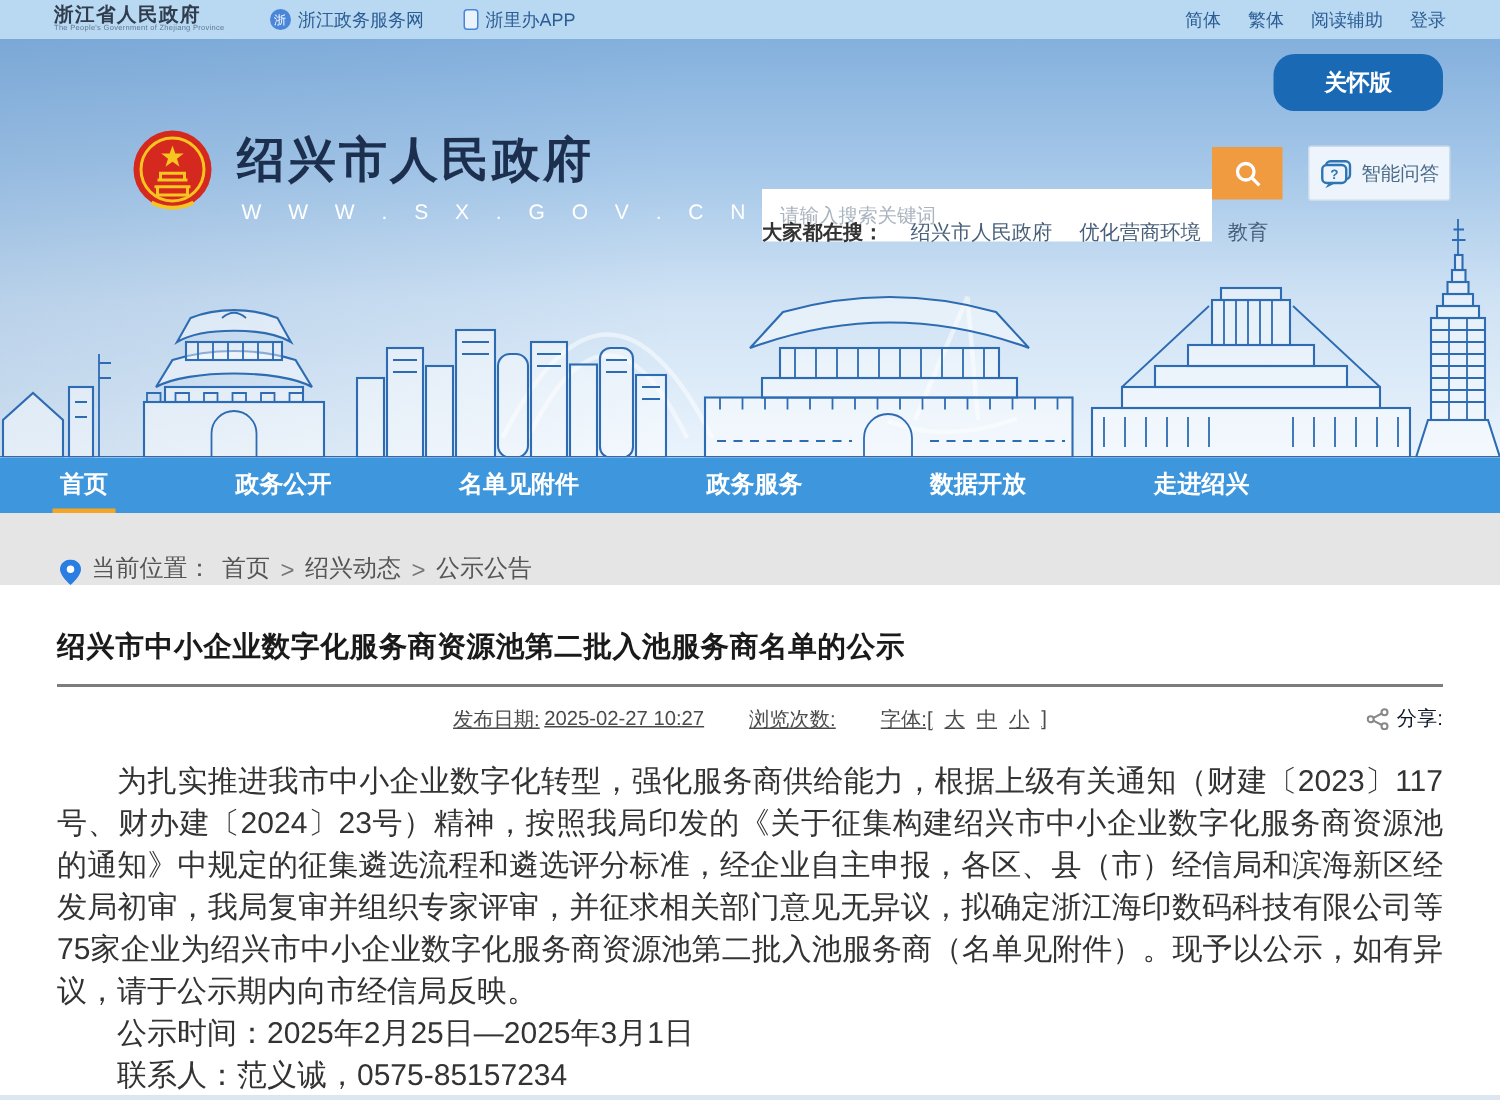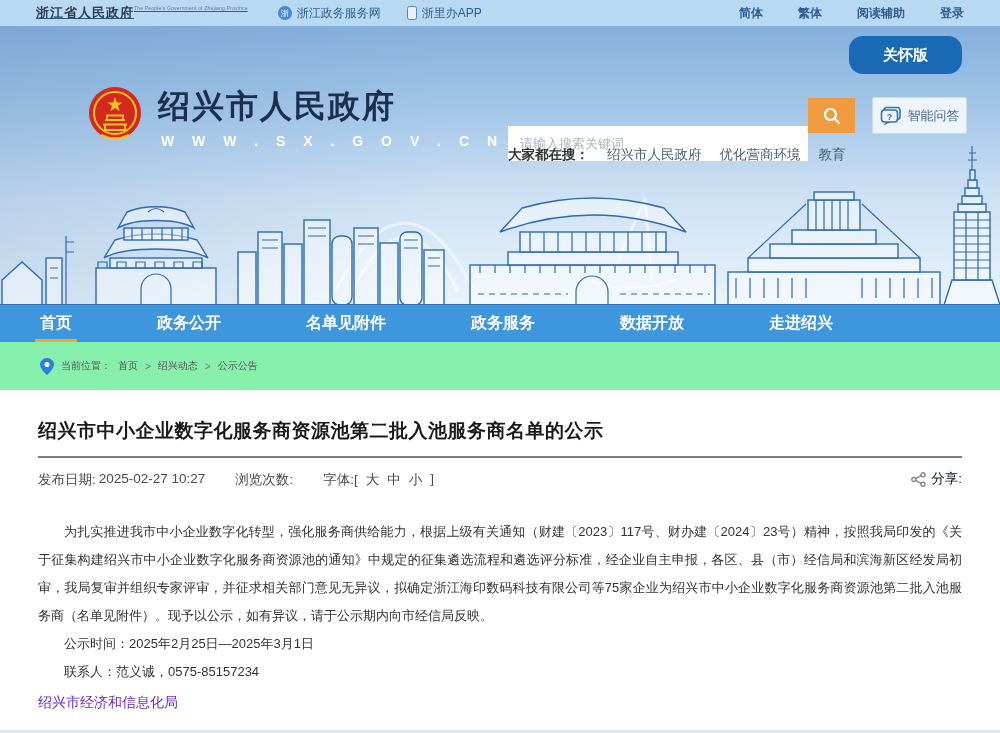--- a/index.html
+++ b/index.html
@@ -2,45 +2,45 @@
 <html><head>
 <meta charset="utf-8">
 <style>
   * { margin:0; padding:0; box-sizing:border-box; }
   html,body { width:1000px; height:733px; overflow:hidden; background:#fff;
     font-family:"Liberation Sans","DejaVu Sans",sans-serif; }
 
   
   .topbar { height:26px; background:#b9d8f1; display:flex; align-items:center;
     padding:0 36px; font-size:12px; color:#2b5d94; }
-  .gov-brand { display:flex; flex-direction:row; line-height:1.1; margin-right:30px;text-decoration:underline; }
+  .gov-brand { display:flex; flex-direction:column; line-height:1.1; margin-right:30px; }
   .gov-name { font-size:13px; font-weight:bold; color:#2f3d4e; letter-spacing:1px;
     font-family:"Liberation Serif","DejaVu Serif",serif; }
   .gov-en { font-size:5px; color:#5f7896; letter-spacing:0.2px; }
   .top-link { display:flex; align-items:center; gap:5px; margin-right:26px;
     color:#2b5d94; cursor:pointer; }
   .svc-icon { width:14px; height:14px; border-radius:50%; background:#4a86d8;
     color:#fff; font-size:8px; display:flex; align-items:center; justify-content:center; }
   .phone-icon { width:10px; height:14px; border:1.5px solid #4a86d8; border-radius:2.5px;
     background:#eaf3fc; display:inline-block; }
-  .topbar-right { margin-left:auto; display:flex; gap:35px;font-weight:bold; }
+  .topbar-right { margin-left:auto; display:flex; gap:18px; }
   .topbar-right span { cursor:pointer; }
 
   
   .banner { position:relative; height:279px; overflow:hidden;
     background:linear-gradient(180deg,#84b0dd 0%,#a6c8e9 32%,#cfe2f4 62%,#e9f3fc 100%); }
   .banner::before { content:""; position:absolute; inset:0;
     background:linear-gradient(90deg,rgba(82,130,184,0.18),rgba(255,255,255,0) 45%); }
   .care-btn { position:absolute; top:10px; right:38px; width:113px; height:38px;
     background:#1a69b5; color:#fff; border-radius:14px; font-size:15px; font-weight:bold;
     display:flex; align-items:center; justify-content:center; cursor:pointer; z-index:5; }
   .logo-row { position:absolute; left:88px; top:59px; display:flex; gap:16px; z-index:4; }
   .site-name { font-size:32px; font-weight:bold; color:#1c2f4e; letter-spacing:2px;
     font-family:"Liberation Serif","DejaVu Serif",serif; }
-  .site-url { color:#fff; font-weight:bold; font-size:14px; letter-spacing:7px;
+  .site-url { color:#fff; font-weight:normal; font-size:14px; letter-spacing:7px;
     margin-top:4px; padding-left:3px; }
   .search-area { position:absolute; left:508px; top:72px; display:flex; z-index:4; }
   .search-input { width:300px; height:35px; border:0; outline:none; padding:0 12px;
     font-size:13px; color:#333; background:#fff;margin-top:28px; }
   .search-input::placeholder { color:#a9b4bf; }
   .search-btn { width:47px; height:35px; background:#f09b40; border:0; cursor:pointer;
     display:flex; align-items:center; justify-content:center; }
   .qa-btn { position:absolute; left:872px; top:71px; width:95px; height:37px;
     background:#edf4fb; border:1px solid #ccdcec; border-radius:2px; cursor:pointer;
     display:flex; align-items:center; justify-content:center; gap:6px;
@@ -53,38 +53,38 @@
 
   
   .navbar { height:37px; background:#3e96dc; display:flex; align-items:stretch;
     padding-left:40px; }
   .nav-item { position:relative; display:flex; align-items:center; margin-right:85px;
     color:#fff; font-size:16px; font-weight:bold; cursor:pointer; white-space:nowrap; }
   .nav-item.active::after { content:""; position:absolute; left:50%; bottom:0;
     transform:translateX(-50%); width:42px; height:3px; background:#f5a623; }
 
   
-  .breadcrumb { height:48px; display:flex; align-items:center; gap:7px; padding:0 40px;
-    font-size:10px; color:#555; background:#86efac; }
+  .breadcrumb { height:48px; display:flex; align-items:flex-end; gap:7px; padding:0 40px;
+    font-size:16px; color:#555; background:#e5e5e5; }
   .crumb { cursor:pointer; }
   .crumb-sep { color:#777; }
 
   
   .content { padding:0 38px; }
   .article-title { margin-top:28px; text-align:left; font-size:19px; font-weight:bold;
     color:#1a1a1a; letter-spacing:0.5px; }
   .title-divider { margin-top:12px; height:2px; background:#7d7d7d; }
-  .meta-row { position:relative; margin-top:12px; display:flex; 
-    align-items:center; gap:30px; font-size:13.5px; color:#4a4a4a; height:20px; }
+  .meta-row { position:relative; margin-top:12px; display:flex; justify-content:center;
+    align-items:center; gap:30px; font-size:13.5px; color:#4a4a4a; height:20px;text-decoration:underline; }
   .meta-item { display:flex; gap:3px; }
   .font-sizes { display:flex; gap:8px; }
   .font-size-opt { cursor:pointer; }
   .share-box { position:absolute; right:0; top:0; display:flex; align-items:center;
     gap:5px; color:#0f172a; cursor:pointer; }
-  .article-body { margin-top:28px; font-size:13px; line-height:28px; color:#333;
+  .article-body { margin-top:17px; font-size:20px; line-height:28px; color:#333;
     text-align:justify; }
   .article-body p { text-indent:2em; }
   .signature { margin-top:2px; text-align:left; padding-right:30px; font-size:14px;
     line-height:28px; color:#6d28d9; }
   .footer-strip { position:fixed; left:0; bottom:0; width:1000px; height:3px;
     background:#dde6ee; }
 </style>
 </head>
 <body>
 

